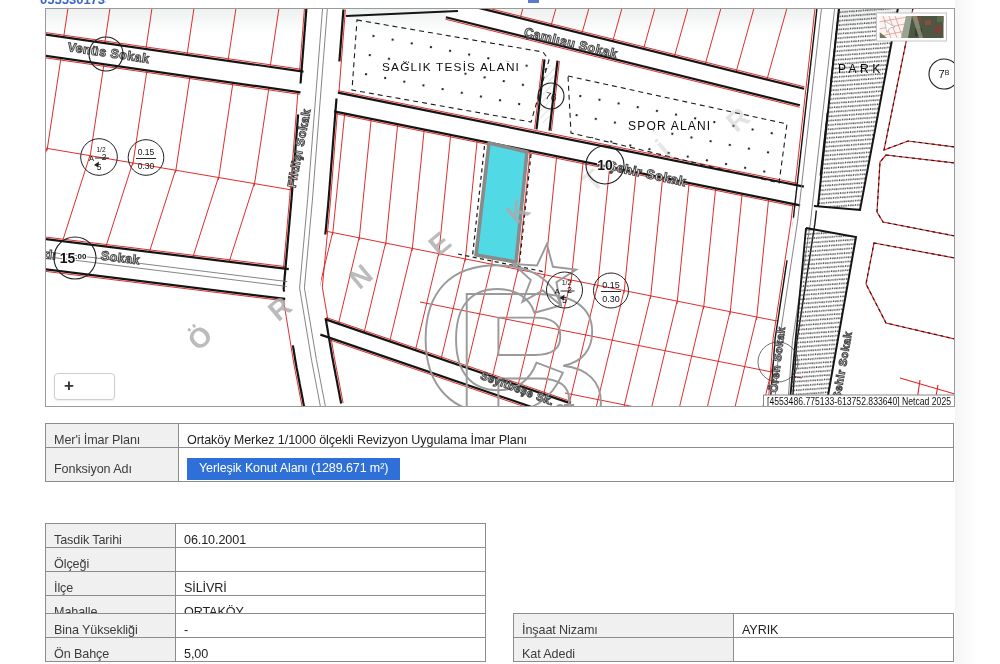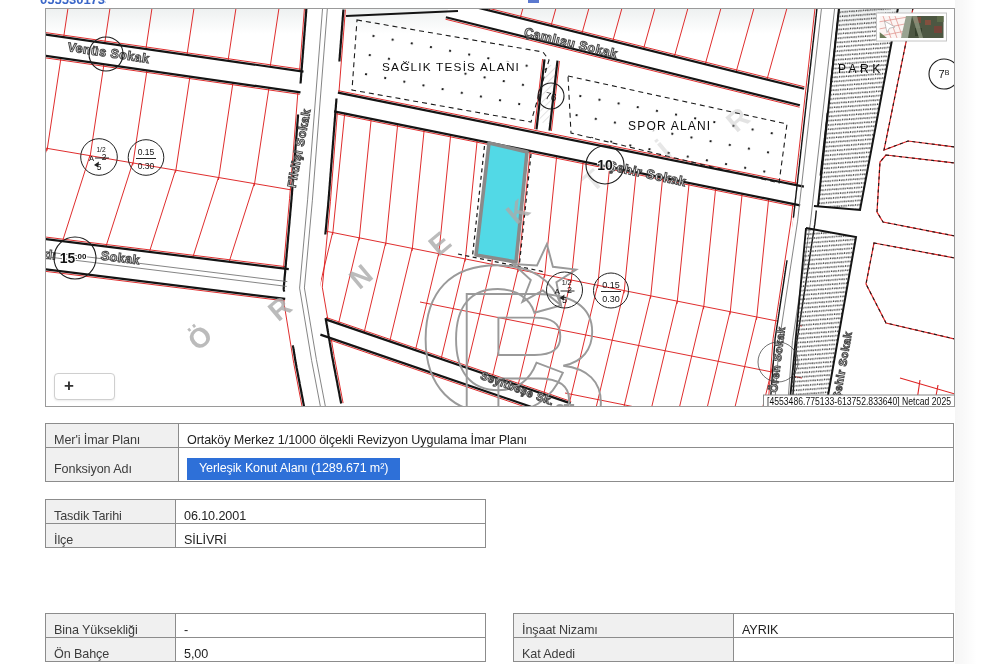--- a/index.html
+++ b/index.html
@@ -311,29 +311,37 @@
           <td class="l" style="width:124px">Mer'i İmar Planı</td>
           <td>Ortaköy Merkez 1/1000 ölçekli Revizyon Uygulama İmar Planı</td>
         </tr>
     <tr style="height:34px">
           <td class="l">Fonksiyon Adı</td>
           <td><span class="btn">Yerleşik Konut Alanı (1289.671 m²)</span></td>
         </tr>
   </tbody>
     </table>
 
-  <table class="tbl" style="left:45px;top:499px;width:441px">
+  <table class="tbl" style="left:45px;top:523px;width:441px">
     <tbody>
         <tr style="height:24px">
           <td class="l" style="width:121px">Tasdik Tarihi</td>
           <td>06.10.2001</td>
         </tr>
     <tr style="height:24px">
+          <td class="l">Ölçeği</td>
+          <td></td>
+        </tr>
+    <tr style="height:24px">
           <td class="l">İlçe</td>
           <td>SİLİVRİ</td>
+        </tr>
+    <tr style="height:24px">
+          <td class="l">Mahalle</td>
+          <td>ORTAKÖY</td>
         </tr>
   </tbody>
     </table>
 
   <table class="tbl" style="left:45px;top:613px;width:441px">
     <tbody>
         <tr style="height:24px">
           <td class="l" style="width:121px">Bina Yüksekliği</td>
           <td>-</td>
         </tr>

